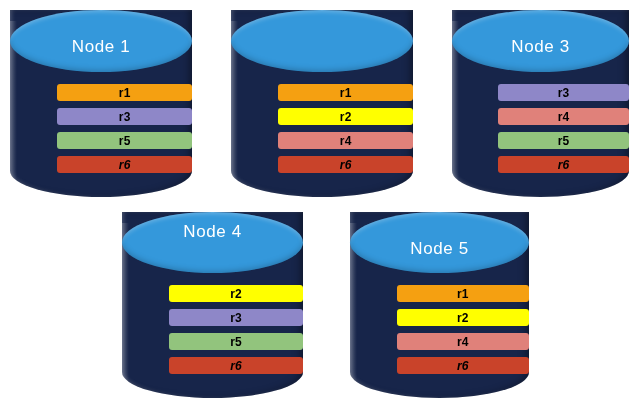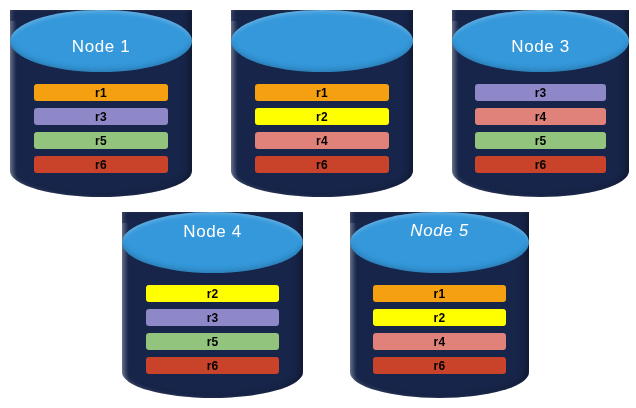--- a/index.html
+++ b/index.html
@@ -63,35 +63,35 @@
     white-space: nowrap;
   }
 
   
   .replicas {
     position: absolute;
     left: 0;
     width: 100%;
     display: flex;
     flex-direction: column;
-    align-items: center;
+    align-items: flex-end;
     justify-content: flex-start;
   }
   .replica {
     position: relative;
     width: 74%;
     height: 17px;
     border-radius: 3px;
     margin-bottom: 7px;
     display: flex;
     align-items: center;
     justify-content: center;
     box-sizing: border-box;
   }
-  .replica:last-child { margin-bottom: 0; }
+  .replica:last-child { margin-bottom: 0; font-style: italic; }
   .replica-label {
     font-size: 12px;
     font-weight: bold;
     color: #000000;
     line-height: 1;
     letter-spacing: 0.2px;
   }
 </style>
 </head>
 <body>
@@ -173,21 +173,21 @@
         </div>
         <div class="replica" style="background: rgb(201, 67, 42);">
           <span class="replica-label" style="color: rgb(0, 0, 0);">r6</span>
         </div>
       </div>
     </div>
     <div class="node" style="left: 350px; top: 212px; width: 179px; height: 186px;">
       <div class="cyl-body" style="background: rgb(23, 37, 74);"></div>
       <div class="cyl-shade-left"></div>
       <div class="cyl-top" style="height: 61px; background: rgb(52, 152, 219);"></div>
-      <div class="node-label" style="top: 9px; color: rgb(255, 255, 255); font-style: italic;">Node  5</div>
+      <div class="node-label" style="top: 27px; color: rgb(255, 255, 255);">Node  5</div>
       <div class="replicas" style="top: 73px;">
         <div class="replica" style="background: rgb(245, 160, 17);">
           <span class="replica-label" style="color: rgb(0, 0, 0);">r1</span>
         </div>
         <div class="replica" style="background: rgb(255, 255, 0);">
           <span class="replica-label" style="color: rgb(0, 0, 0);">r2</span>
         </div>
         <div class="replica" style="background: rgb(224, 129, 122);">
           <span class="replica-label" style="color: rgb(0, 0, 0);">r4</span>
         </div>

